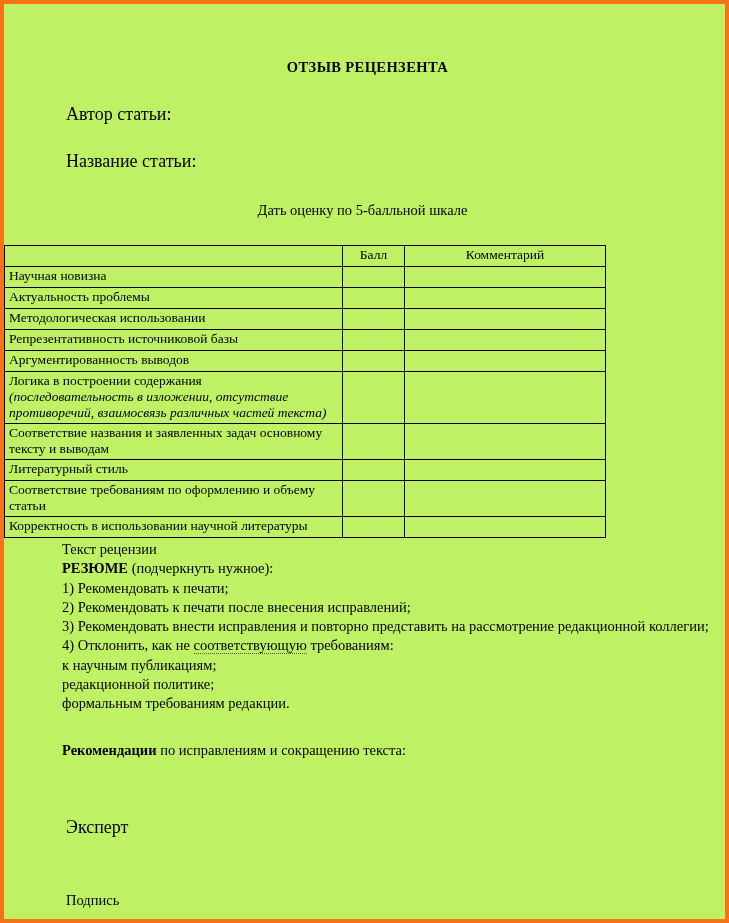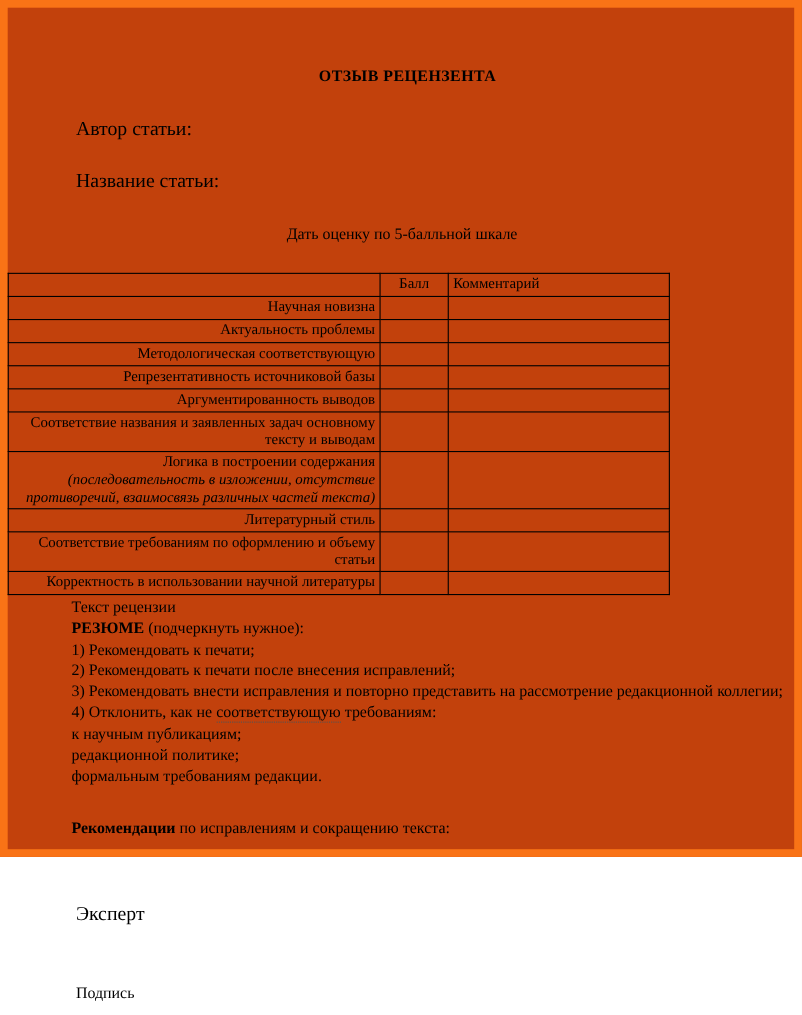--- a/index.html
+++ b/index.html
@@ -10,24 +10,24 @@
   body {
     width: 729px;
     height: 923px;
     font-family: "Liberation Serif", serif;
     color: #000000;
     overflow: hidden;
   }
   .page {
     position: relative;
     width: 729px;
-    height: 779px;
+    height: 923px;
     box-sizing: border-box;
-    border: 7px solid #f97316;
-    background: #c2410c;
+    border: 4px solid #f97316;
+    background: #bef264;
   }
   .content {
     position: absolute;
     left: 0;
     top: 0;
     width: 727px;
     padding: 0;
   }
   .doc-title {
     text-align: center;
@@ -57,21 +57,21 @@
     margin-top: 26px;
     width: 601px;
     table-layout: fixed;
   }
   table.grid td, table.grid th {
     border: 1px solid #000000;
     padding: 1px 4px 2px 4px;
     font-size: 13.5px;
     vertical-align: top;
     font-weight: normal;
-    text-align: right;
+    text-align: left;
     line-height: 1.18;
   }
   col.c1 { width: 338px; }
   col.c2 { width: 62px; }
   col.c3 { width: 201px; }
   .hdr-row td { height: 17px; }
   .crit-cell { height: 17px; }
   .logic-sub {
     font-style: italic;
     display: block;
@@ -128,57 +128,57 @@
     <table class="grid">
       <colgroup>
           <col class="c1">
           <col class="c2">
           <col class="c3">
         </colgroup>
       <tbody>
         <tr class="hdr-row">
           <td></td>
           <td style="text-align:center">Балл</td>
-          <td style="text-align:left">Комментарий</td>
+          <td style="text-align:center">Комментарий</td>
         </tr>
         <tr>
           <td class="crit-cell">Научная новизна</td>
           <td></td>
           <td></td>
         </tr>
         <tr>
           <td class="crit-cell">Актуальность проблемы</td>
           <td></td>
           <td></td>
         </tr>
         <tr>
-          <td class="crit-cell">Методологическая соответствующую</td>
+          <td class="crit-cell">Методологическая использовании</td>
           <td></td>
           <td></td>
         </tr>
         <tr>
           <td class="crit-cell">Репрезентативность источниковой базы</td>
           <td></td>
           <td></td>
         </tr>
         <tr>
           <td class="crit-cell">Аргументированность выводов</td>
-          <td></td>
-          <td></td>
-        </tr>
-        <tr>
-          <td>Соответствие названия и заявленных задач основному тексту и выводам</td>
           <td></td>
           <td></td>
         </tr>
         <tr>
           <td>
             <span>Логика в построении содержания</span>
             <span class="logic-sub">(последовательность в изложении, отсутствие противоречий, взаимосвязь различных частей текста)</span>
           </td>
+          <td></td>
+          <td></td>
+        </tr>
+        <tr>
+          <td>Соответствие названия и заявленных задач основному тексту и выводам</td>
           <td></td>
           <td></td>
         </tr>
         <tr>
           <td class="crit-cell">Литературный стиль</td>
           <td></td>
           <td></td>
         </tr>
         <tr>
           <td>Соответствие требованиям по оформлению и объему статьи</td>

